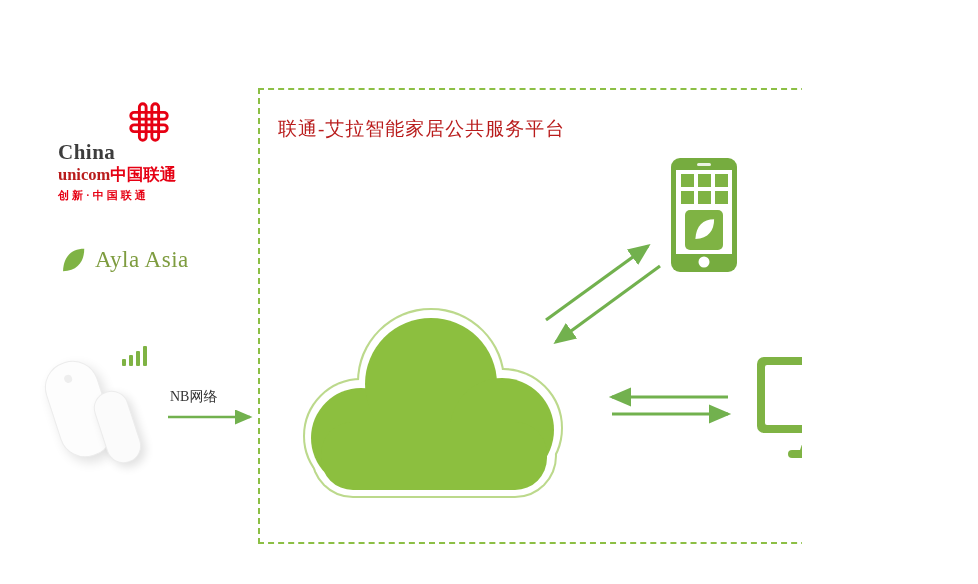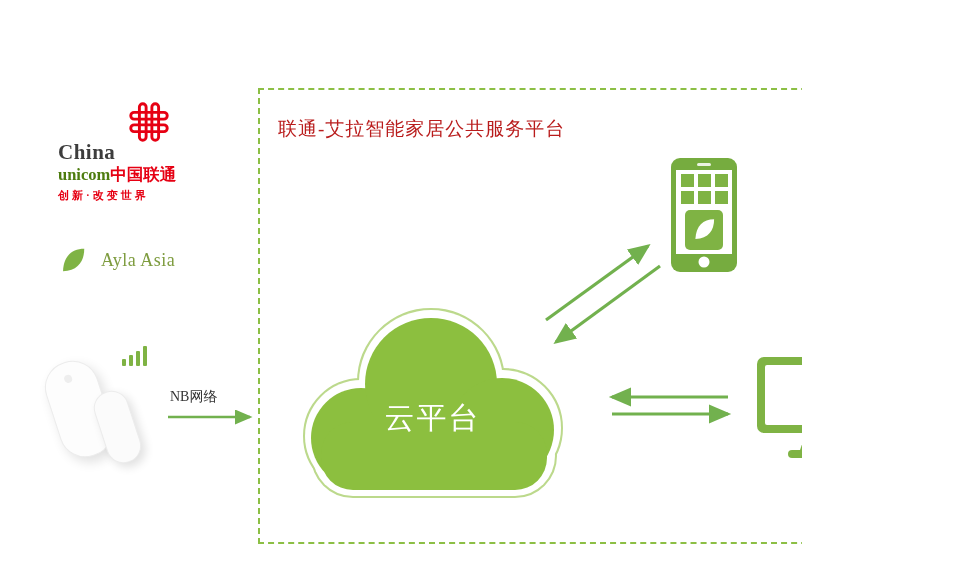--- a/index.html
+++ b/index.html
@@ -5,26 +5,26 @@
   html,body{margin:0;padding:0;background:#ffffff;}
   .canvas{
     position:relative;width:802px;height:584px;background:#ffffff;overflow:hidden;
     font-family:Liberation Serif, serif;
   }
   
   .unicom-logo{position:absolute;left:56px;top:98px;width:150px;height:105px;}
   .knot{position:absolute;left:64px;top:0;width:58px;height:48px;}
   .unicom-en1{position:absolute;left:2px;top:42px;font-size:21px;font-weight:bold;color:#3d3d3d;letter-spacing:.5px;}
   .unicom-line2{position:absolute;left:2px;top:66px;font-size:16.5px;font-weight:bold;white-space:nowrap;}
-  .unicom-line2 .en{color:#4d7c0f;}
+  .unicom-line2 .en{color:#b91c1c;}
   .unicom-line2 .cn{color:#e60013;text-align:center;}
   .unicom-slogan{position:absolute;left:2px;top:90px;font-size:11px;font-weight:bold;color:#e60013;letter-spacing:3px;white-space:nowrap;}
   .ayla-logo{position:absolute;left:58px;top:243px;height:34px;display:flex;align-items:center;}
   .ayla-leaf{width:30px;height:30px;margin-right:7px;}
-  .ayla-name{font-size:18px;color:#7e9c3f;letter-spacing:.5px;font-weight:500;margin-left:6px;}
+  .ayla-name{font-size:23px;color:#7e9c3f;letter-spacing:.5px;font-weight:500;}
   
   .device{position:absolute;left:40px;top:338px;width:160px;height:145px;}
   .dev-main{position:absolute;left:12px;top:22px;width:52px;height:96px;background:#fdfdfd;border:1px solid #ececec;border-radius:26px;transform:rotate(-18deg);box-shadow:3px 6px 12px rgba(0,0,0,.12);}
   .dev-main::after{content:"";position:absolute;left:21px;top:12px;width:8px;height:8px;border-radius:50%;background:#eeeeee;}
   .dev-small{position:absolute;left:60px;top:52px;width:33px;height:72px;background:#fbfbfb;border:1px solid #ececec;border-radius:17px;transform:rotate(-18deg);box-shadow:3px 5px 10px rgba(0,0,0,.12);}
   .signal{position:absolute;left:82px;top:6px;display:flex;align-items:flex-end;gap:3px;height:22px;}
   .signal span{display:block;width:4px;background:#7fb344;border-radius:1px;}
   .signal .b1{height:7px;} .signal .b2{height:11px;} .signal .b3{height:15px;} .signal .b4{height:20px;}
   
   .nb-label{position:absolute;left:170px;top:388px;width:70px;font-size:14px;color:#333333;}
@@ -57,21 +57,21 @@
         <rect x="12" y="30" width="76" height="14" rx="7"></rect>
         <rect x="12" y="56" width="76" height="14" rx="7"></rect>
         <rect x="30" y="12" width="14" height="76" rx="7"></rect>
         <rect x="56" y="12" width="14" height="76" rx="7"></rect>
       </g>
     </svg>
     <div class="unicom-en1">China</div>
     <div class="unicom-line2">
       <span class="en">unicom</span><span class="cn">中国联通</span>
     </div>
-    <div class="unicom-slogan">创新·改变世界</div>
+    <div class="unicom-slogan">创新·中国联通</div>
   </div>
 
   <div class="ayla-logo">
     <svg class="ayla-leaf" viewBox="0 0 24 24">
       <use href="#leaf-shape" fill="#7fb344"></use>
     </svg>
     <span class="ayla-name">Ayla Asia</span>
   </div>
 
   <div class="device">
@@ -106,21 +106,20 @@
       <rect x="18" y="118" width="242" height="80" rx="40"></rect>
     </g>
 
     <g fill="#8cbf3f">
       <circle cx="66" cy="140" r="50"></circle>
       <circle cx="136" cy="86" r="66"></circle>
       <circle cx="207" cy="132" r="52"></circle>
       <rect x="26" y="124" width="226" height="68" rx="32"></rect>
     </g>
   </svg>
-  <div class="cloud-label">云平台</div>
 
   <svg class="phone" viewBox="0 0 66 114">
     <rect x="0" y="0" width="66" height="114" rx="9" fill="#76ac3f"></rect>
     <rect x="26" y="5" width="14" height="3" rx="1.5" fill="#ffffff" opacity="0.85"></rect>
     <rect x="5" y="12" width="56" height="84" fill="#ffffff"></rect>
     <g fill="#7fb344">
       <rect x="10" y="16" width="13" height="13"></rect>
       <rect x="27" y="16" width="13" height="13"></rect>
       <rect x="44" y="16" width="13" height="13"></rect>
       <rect x="10" y="33" width="13" height="13"></rect>

